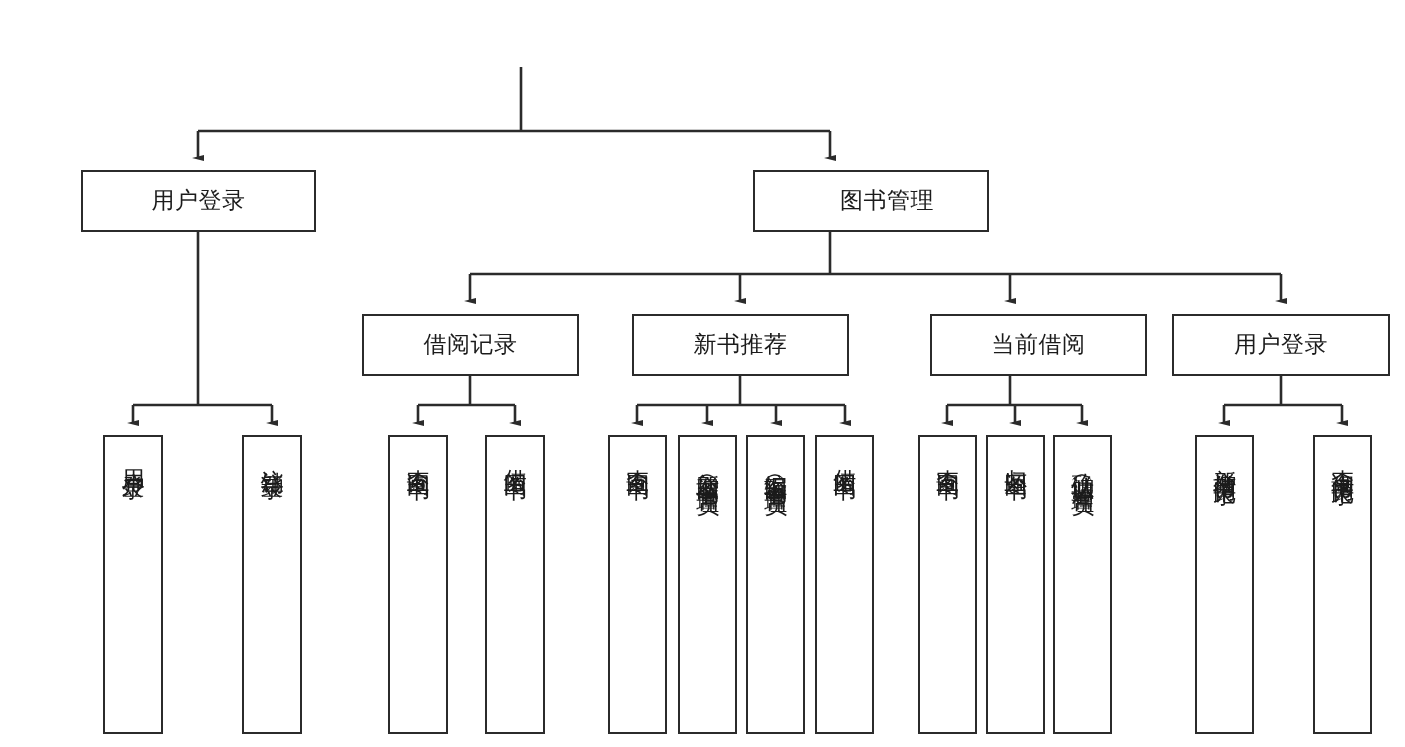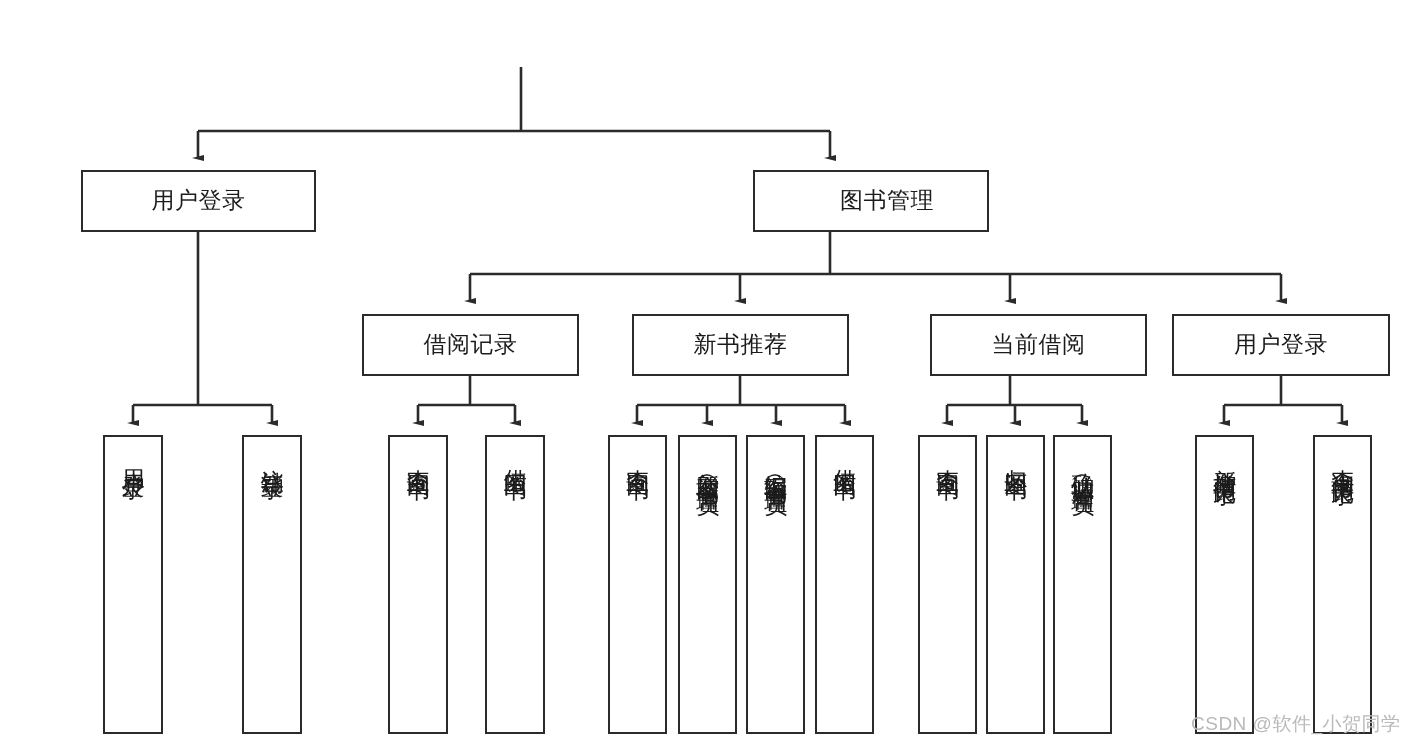--- a/index.html
+++ b/index.html
@@ -177,15 +177,14 @@
     <span class="lbl">确认归还（管理员）</span>
   </div>
 
   <div class="node vert" style="left:1195px;top:435px;width:59px;height:299px;">
     <span class="lbl">新增借阅记录</span>
   </div>
   <div class="node vert" style="left:1313px;top:435px;width:59px;height:299px;">
     <span class="lbl">查询借阅记录</span>
   </div>
 
-  <div class="watermark">CSDN @软件_小贺同学</div>
 
 </div>
 
 </body></html>

